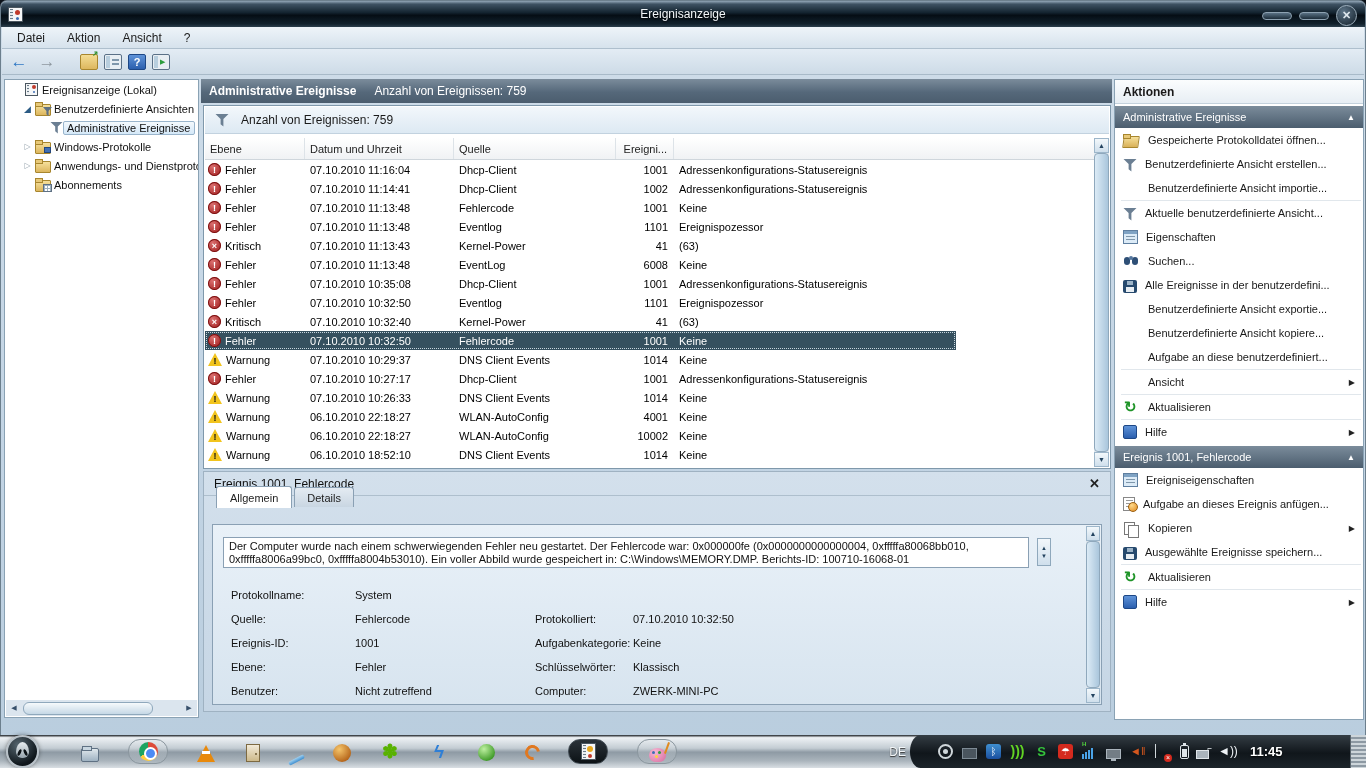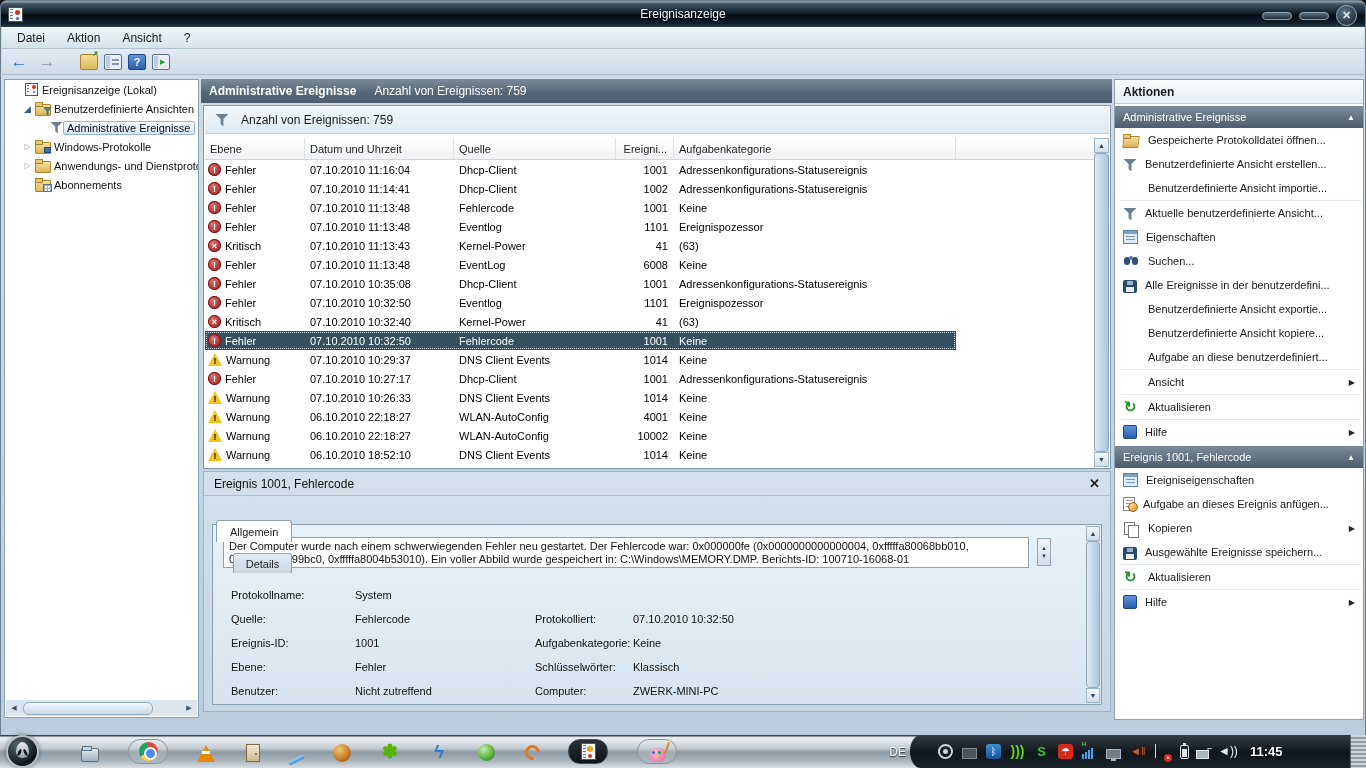--- a/index.html
+++ b/index.html
@@ -84,21 +84,21 @@
   .li-warn::before { content:""; position:absolute; inset:0; background:#f2c41d; clip-path:polygon(50% 0,100% 100%,0 100%); }
   .li-warn::after { content:"!"; position:absolute; left:0; right:0; bottom:0; text-align:center; font-size:9px; font-weight:bold; color:#111; }
   #vscroll { position:absolute; top:32px; right:1px; bottom:1px; width:15px; background:#e2eaf1; }
   .vs-arrow { position:absolute; left:0; right:0; height:15px; font-size:7px; color:#23435f; display:flex; align-items:center; justify-content:center; background:linear-gradient(#f3f8fb,#cfdfec); border:1px solid #9db6ca; }
   .vs-thumb { position:absolute; left:0; right:0; top:15px; bottom:15px; background:linear-gradient(90deg,#dcebf6,#aac6dc); border:1px solid #8fa8bc; border-radius:4px; }
 
   
   #details { position:absolute; left:202px; top:470px; width:908px; height:241px; background:linear-gradient(#d3e0ec,#c6d6e5); border:1px solid #9fb2c2; }
   #det-title { position:absolute; left:0; right:0; top:0; height:24px; border-bottom:1px solid #aebfcd; display:flex; align-items:center; padding:0 10px; font-size:12px; color:#111; }
   #det-close { margin-left:auto; font-size:13px; font-weight:bold; color:#222; }
-  .tabs { position:absolute; left:12px; top:47px; display:flex; align-items:flex-end; gap:12px; z-index:2;flex-direction:column; }
+  .tabs { position:absolute; left:12px; top:13px; display:flex; align-items:flex-end; gap:2px; z-index:2; }
   .tab { font-size:11px; padding:4px 12px 3px; border:1px solid #8aa0b4; border-bottom:none; border-radius:3px 3px 0 0; background:linear-gradient(#e4ebf2,#c9d6e2); color:#222; }
   .tab.active { background:#fff; padding:5px 13px 4px; position:relative; top:1px; }
   #det-box { position:absolute; left:8px; right:8px; top:52px; bottom:6px; background:linear-gradient(#e9f1f8,#d7e4ef); border:1px solid #8aa0b4; }
   #msg-box { position:absolute; left:10px; top:12px; right:72px; height:31px; background:#fff; border:1px solid #8aa0b4; font-size:11px; color:#111; padding:2px 5px; line-height:13px; overflow:hidden; }
   #msg-spin { position:absolute; right:50px; top:13px; width:14px; height:28px; background:linear-gradient(#f2f7fb,#cfdfec); border:1px solid #8fa8bc; display:flex; flex-direction:column; align-items:center; justify-content:center; font-size:6px; color:#23435f; line-height:8px; }
   #fields { position:absolute; left:10px; top:58px; right:90px; bottom:4px; font-size:11px; color:#111; }
   .frow { display:flex; height:24px; align-items:center; }
   .fl1 { width:132px; padding-left:8px; } .fv1 { width:180px; } .fl2 { width:98px; } .fv2 { flex:1; }
   #det-vscroll { position:absolute; right:1px; top:1px; bottom:1px; width:14px; background:#dde6ee; }
 
@@ -278,21 +278,20 @@
     <div id="list-panel">
       <div id="filterbar">
         <span class="t-funnel"></span>
         <span>Anzahl von Ereignissen: 759</span>
       </div>
       <div id="thead">
           <div class="th c0">Ebene</div>
           <div class="th c1">Datum und Uhrzeit</div>
           <div class="th c2">Quelle</div>
           <div class="th c3">Ereigni...</div>
-          <div class="th c4">Aufgabenkategorie</div>
           <div class="th c5"></div>
         </div>
       <div id="tbody">
           <div class="row">
             <div class="cell c0 lvl">
               <span class="li-err">!</span>
               <span>Fehler</span>
             </div>
             <div class="cell c1">07.10.2010 11:16:04</div>
             <div class="cell c2">Dhcp-Client</div>

